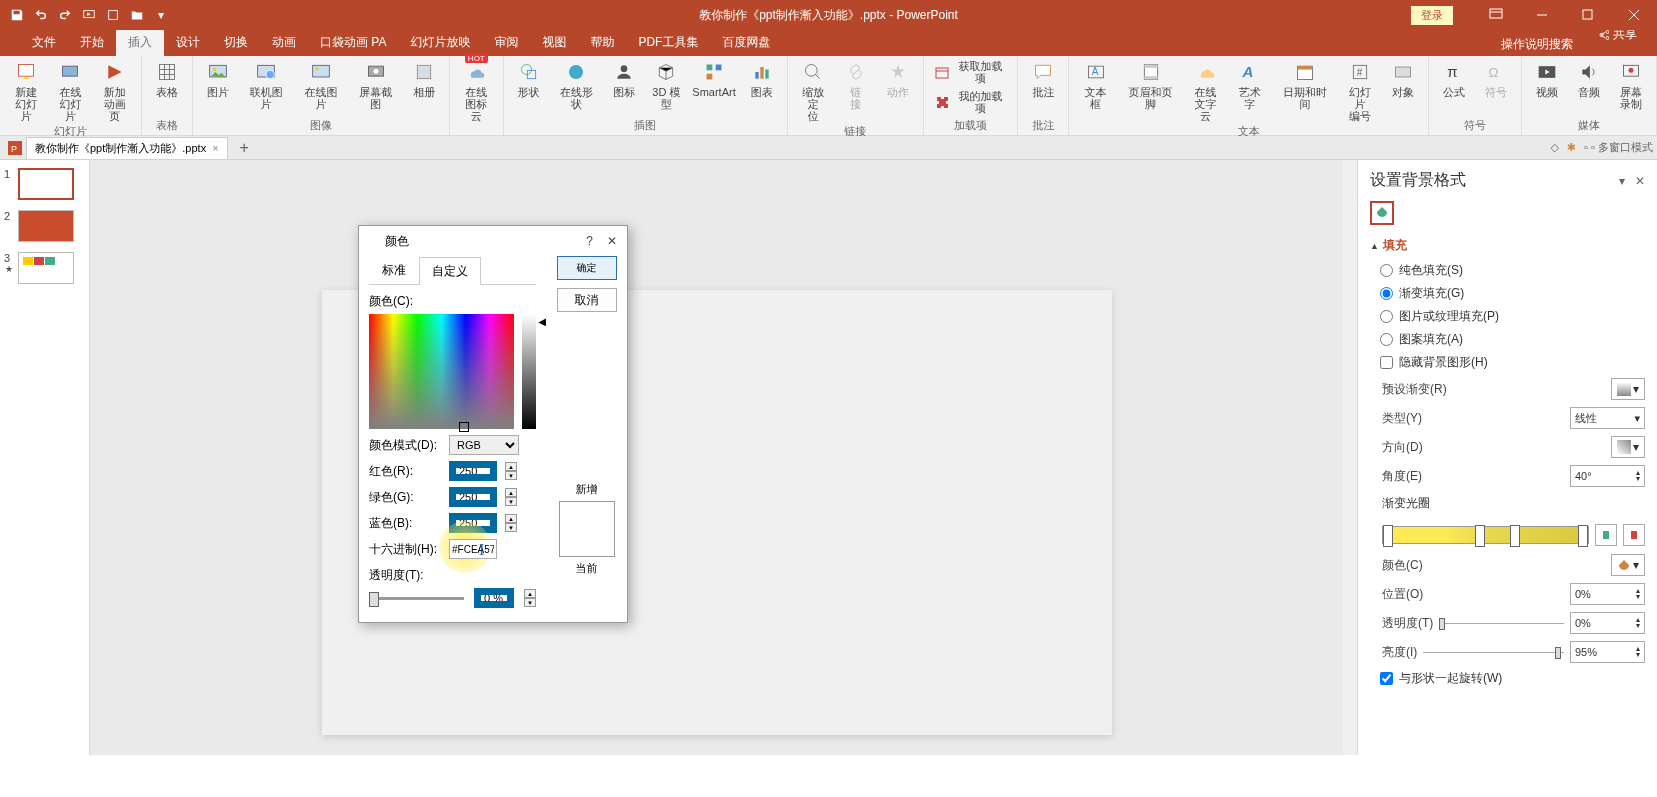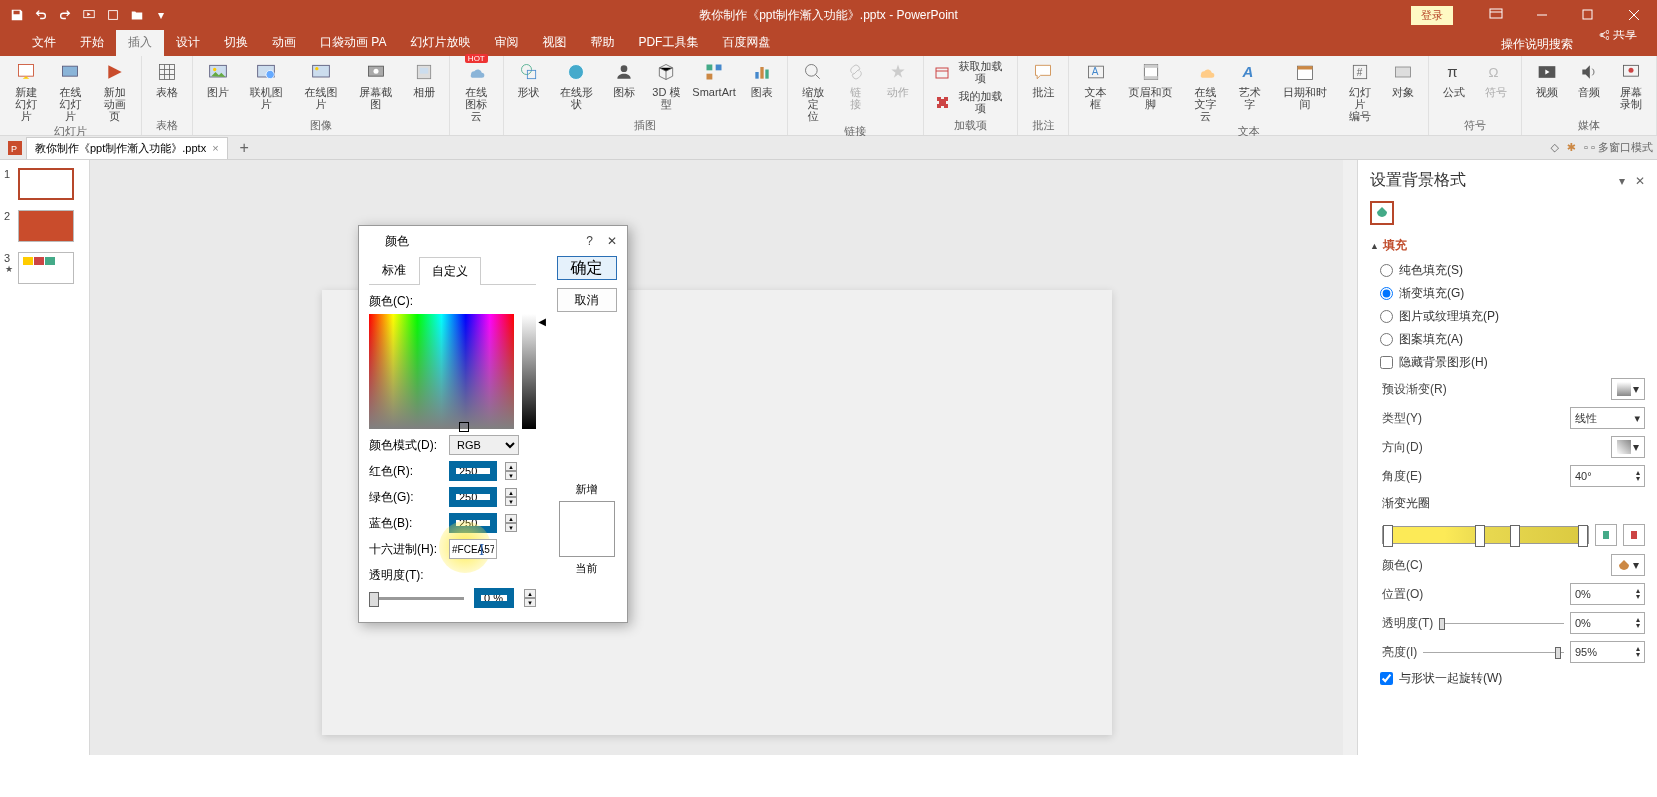--- a/index.html
+++ b/index.html
@@ -101,21 +101,21 @@
 .cd-spin-btns { display: flex; flex-direction: column; }
 .cd-spin-btns span { width: 12px; height: 9px; border: 1px solid #999; font-size: 7px; display: flex; align-items: center; justify-content: center; cursor: pointer; background: #f0f0f0; }
 .cd-select { width: 70px; height: 20px; border: 1px solid #ababab; font-size: 11px; padding: 0 3px; }
 .cd-hex-input { width: 48px; height: 20px; border: 1px solid #ababab; padding: 0 2px; font-size: 10px; }
 .cd-hex-highlight { position: absolute; width: 52px; height: 52px; border-radius: 50%; background: radial-gradient(rgba(255,235,59,.9), rgba(255,235,59,.0)); pointer-events: none; }
 .cd-trans-lbl { margin-top: 8px; }
 .cd-trans-row { display: flex; align-items: center; gap: 10px; margin-top: 4px; }
 .cd-trans-slider { flex: 1; height: 3px; background: #999; position: relative; }
 .cd-trans-slider::before { content: ''; position: absolute; left: 0; top: -5px; width: 8px; height: 13px; background: #ddd; border: 1px solid #666; }
 .cd-right { width: 64px; display: flex; flex-direction: column; align-items: center; }
-.cd-ok { width: 60px; height: 24px; border: 1px solid #2a6fb5; background: #e5f1fb; margin-bottom: 8px; cursor: pointer; font-size: 16px; }
+.cd-ok { width: 60px; height: 24px; border: 1px solid #2a6fb5; background: #e5f1fb; margin-bottom: 8px; cursor: pointer; font-size: 10px; }
 .cd-cancel { width: 60px; height: 24px; border: 1px solid #ababab; background: #fdfdfd; cursor: pointer; font-size: 12px; }
 .cd-preview-lbl { margin-top: 170px; font-size: 11px; }
 .cd-preview-box { width: 56px; height: 56px; border: 1px solid #999; background: #fff; margin-top: 4px; }
 .cd-current-lbl { font-size: 11px; margin-top: 4px; }
 
 .hex-wrap { position: relative; display: inline-block; }
 </style>
 </head>
 <body>
 

